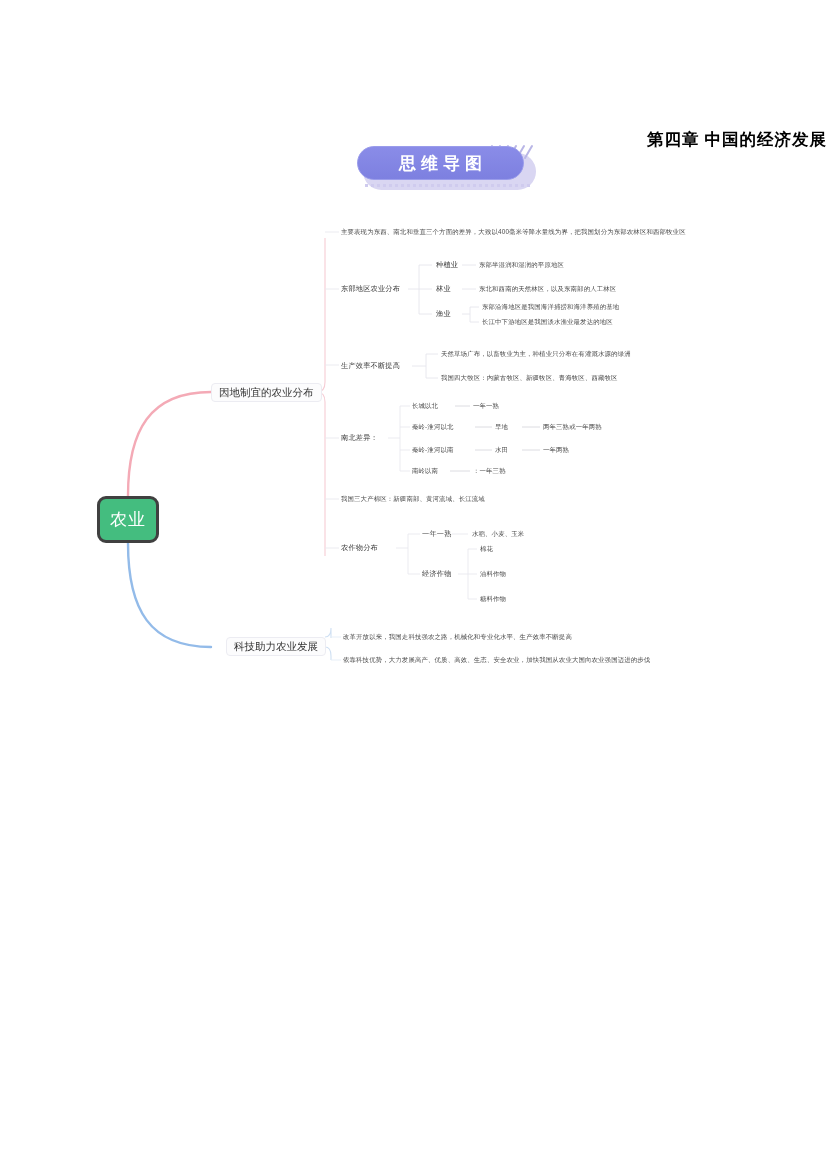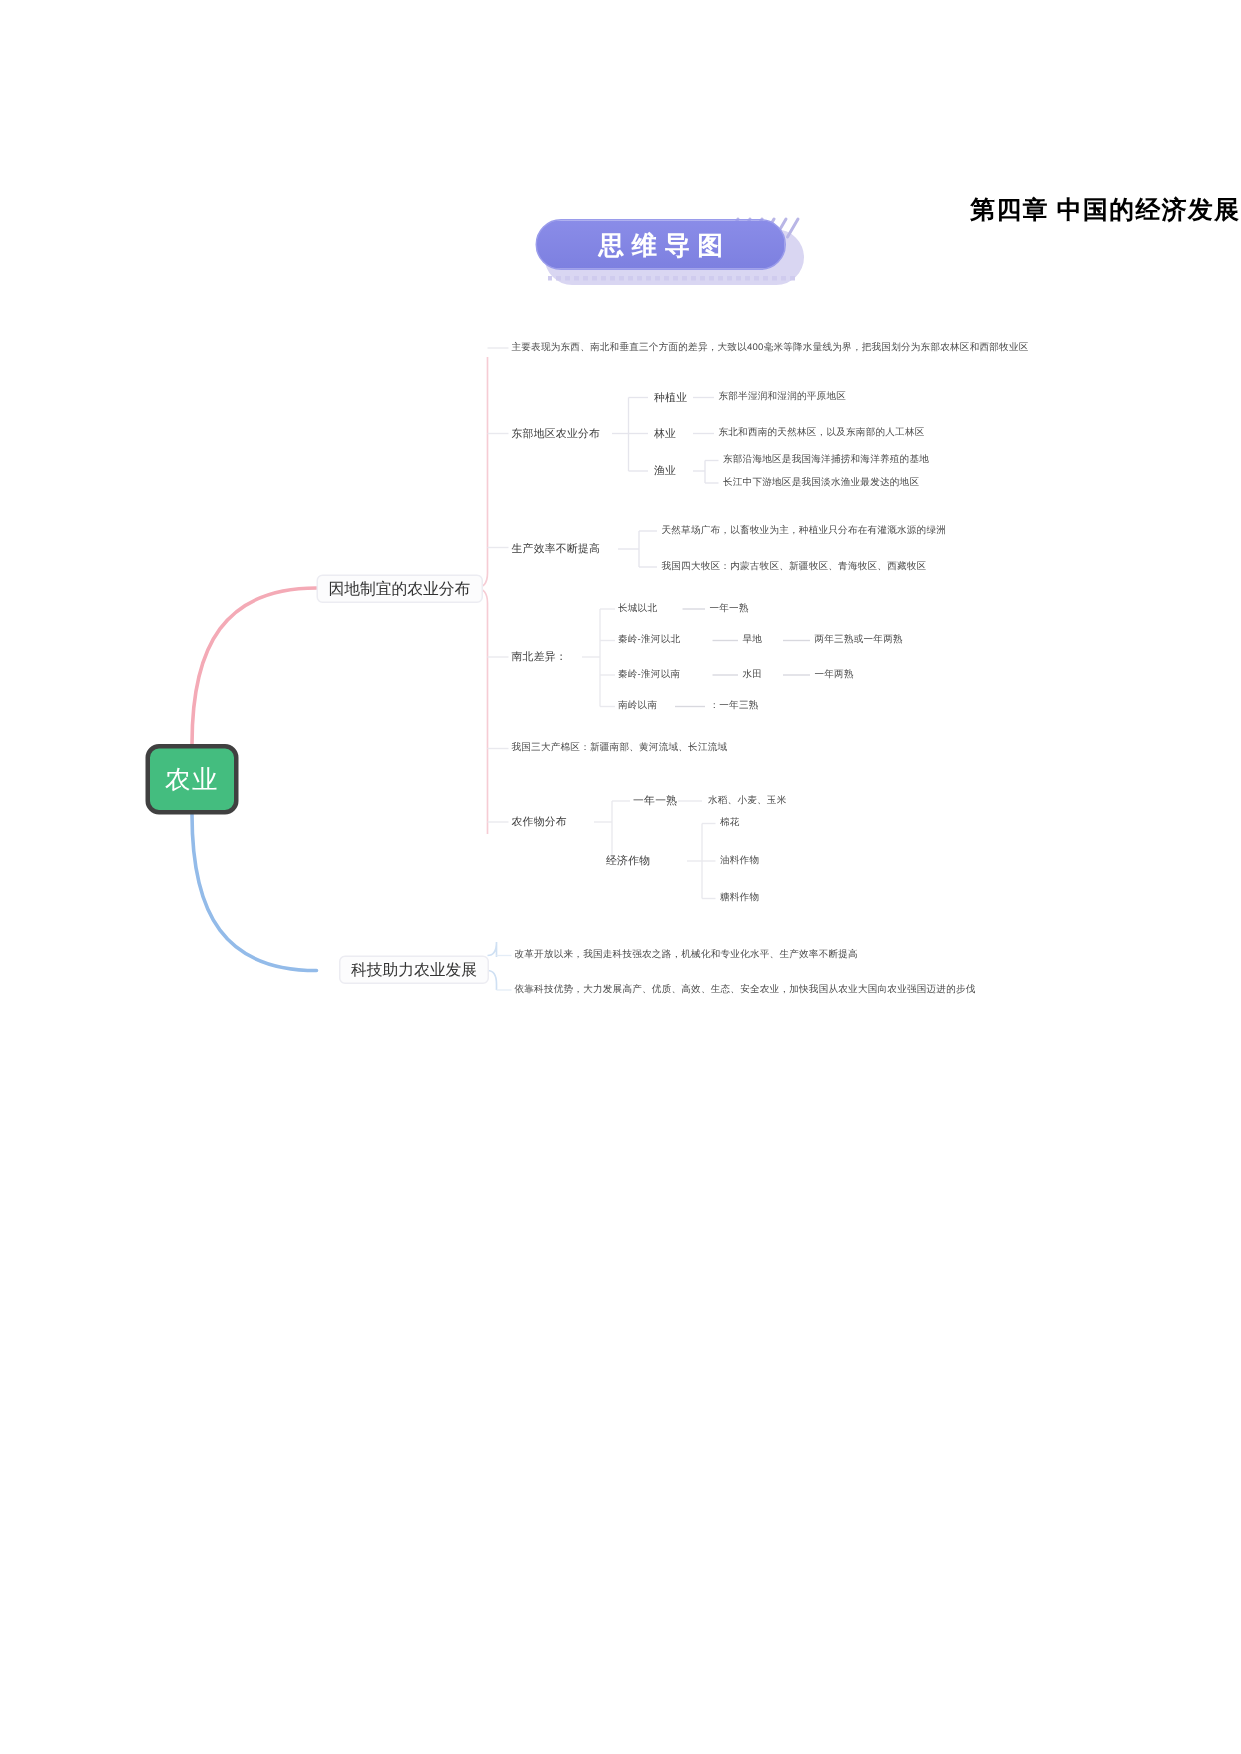--- a/index.html
+++ b/index.html
@@ -305,21 +305,21 @@
 <div class="node leaf-node" style="left:412px; top:466px;">南岭以南</div>
 <div class="node leaf-node" style="left:473px; top:466px;">：一年三熟</div>
 
 <div class="node leaf-node" style="left:341px; top:494px;">我国三大产棉区：新疆南部、黄河流域、长江流域</div>
 
 <div class="node sub-node" style="left:341px; top:543px;">农作物分布</div>
 
 <div class="node sub-node" style="left:422px; top:529px;">一年一熟</div>
 <div class="node leaf-node" style="left:472px; top:529px;">水稻、小麦、玉米</div>
 
-<div class="node sub-node" style="left:404px; top:569px;">经济作物</div>
+<div class="node sub-node" style="left:422px; top:569px;">经济作物</div>
 <div class="node leaf-node" style="left:480px; top:544px;">棉花</div>
 <div class="node leaf-node" style="left:480px; top:569px;">油料作物</div>
 <div class="node leaf-node" style="left:480px; top:594px;">糖料作物</div>
 
 <div class="node branch-node branch-2">
   <span>科技助力农业发展</span>
 </div>
 <div class="node leaf-wide" style="left:343px; top:632px;">改革开放以来，我国走科技强农之路，机械化和专业化水平、生产效率不断提高</div>
 <div class="node leaf-wide" style="left:343px; top:655px;">依靠科技优势，大力发展高产、优质、高效、生态、安全农业，加快我国从农业大国向农业强国迈进的步伐</div>
 

